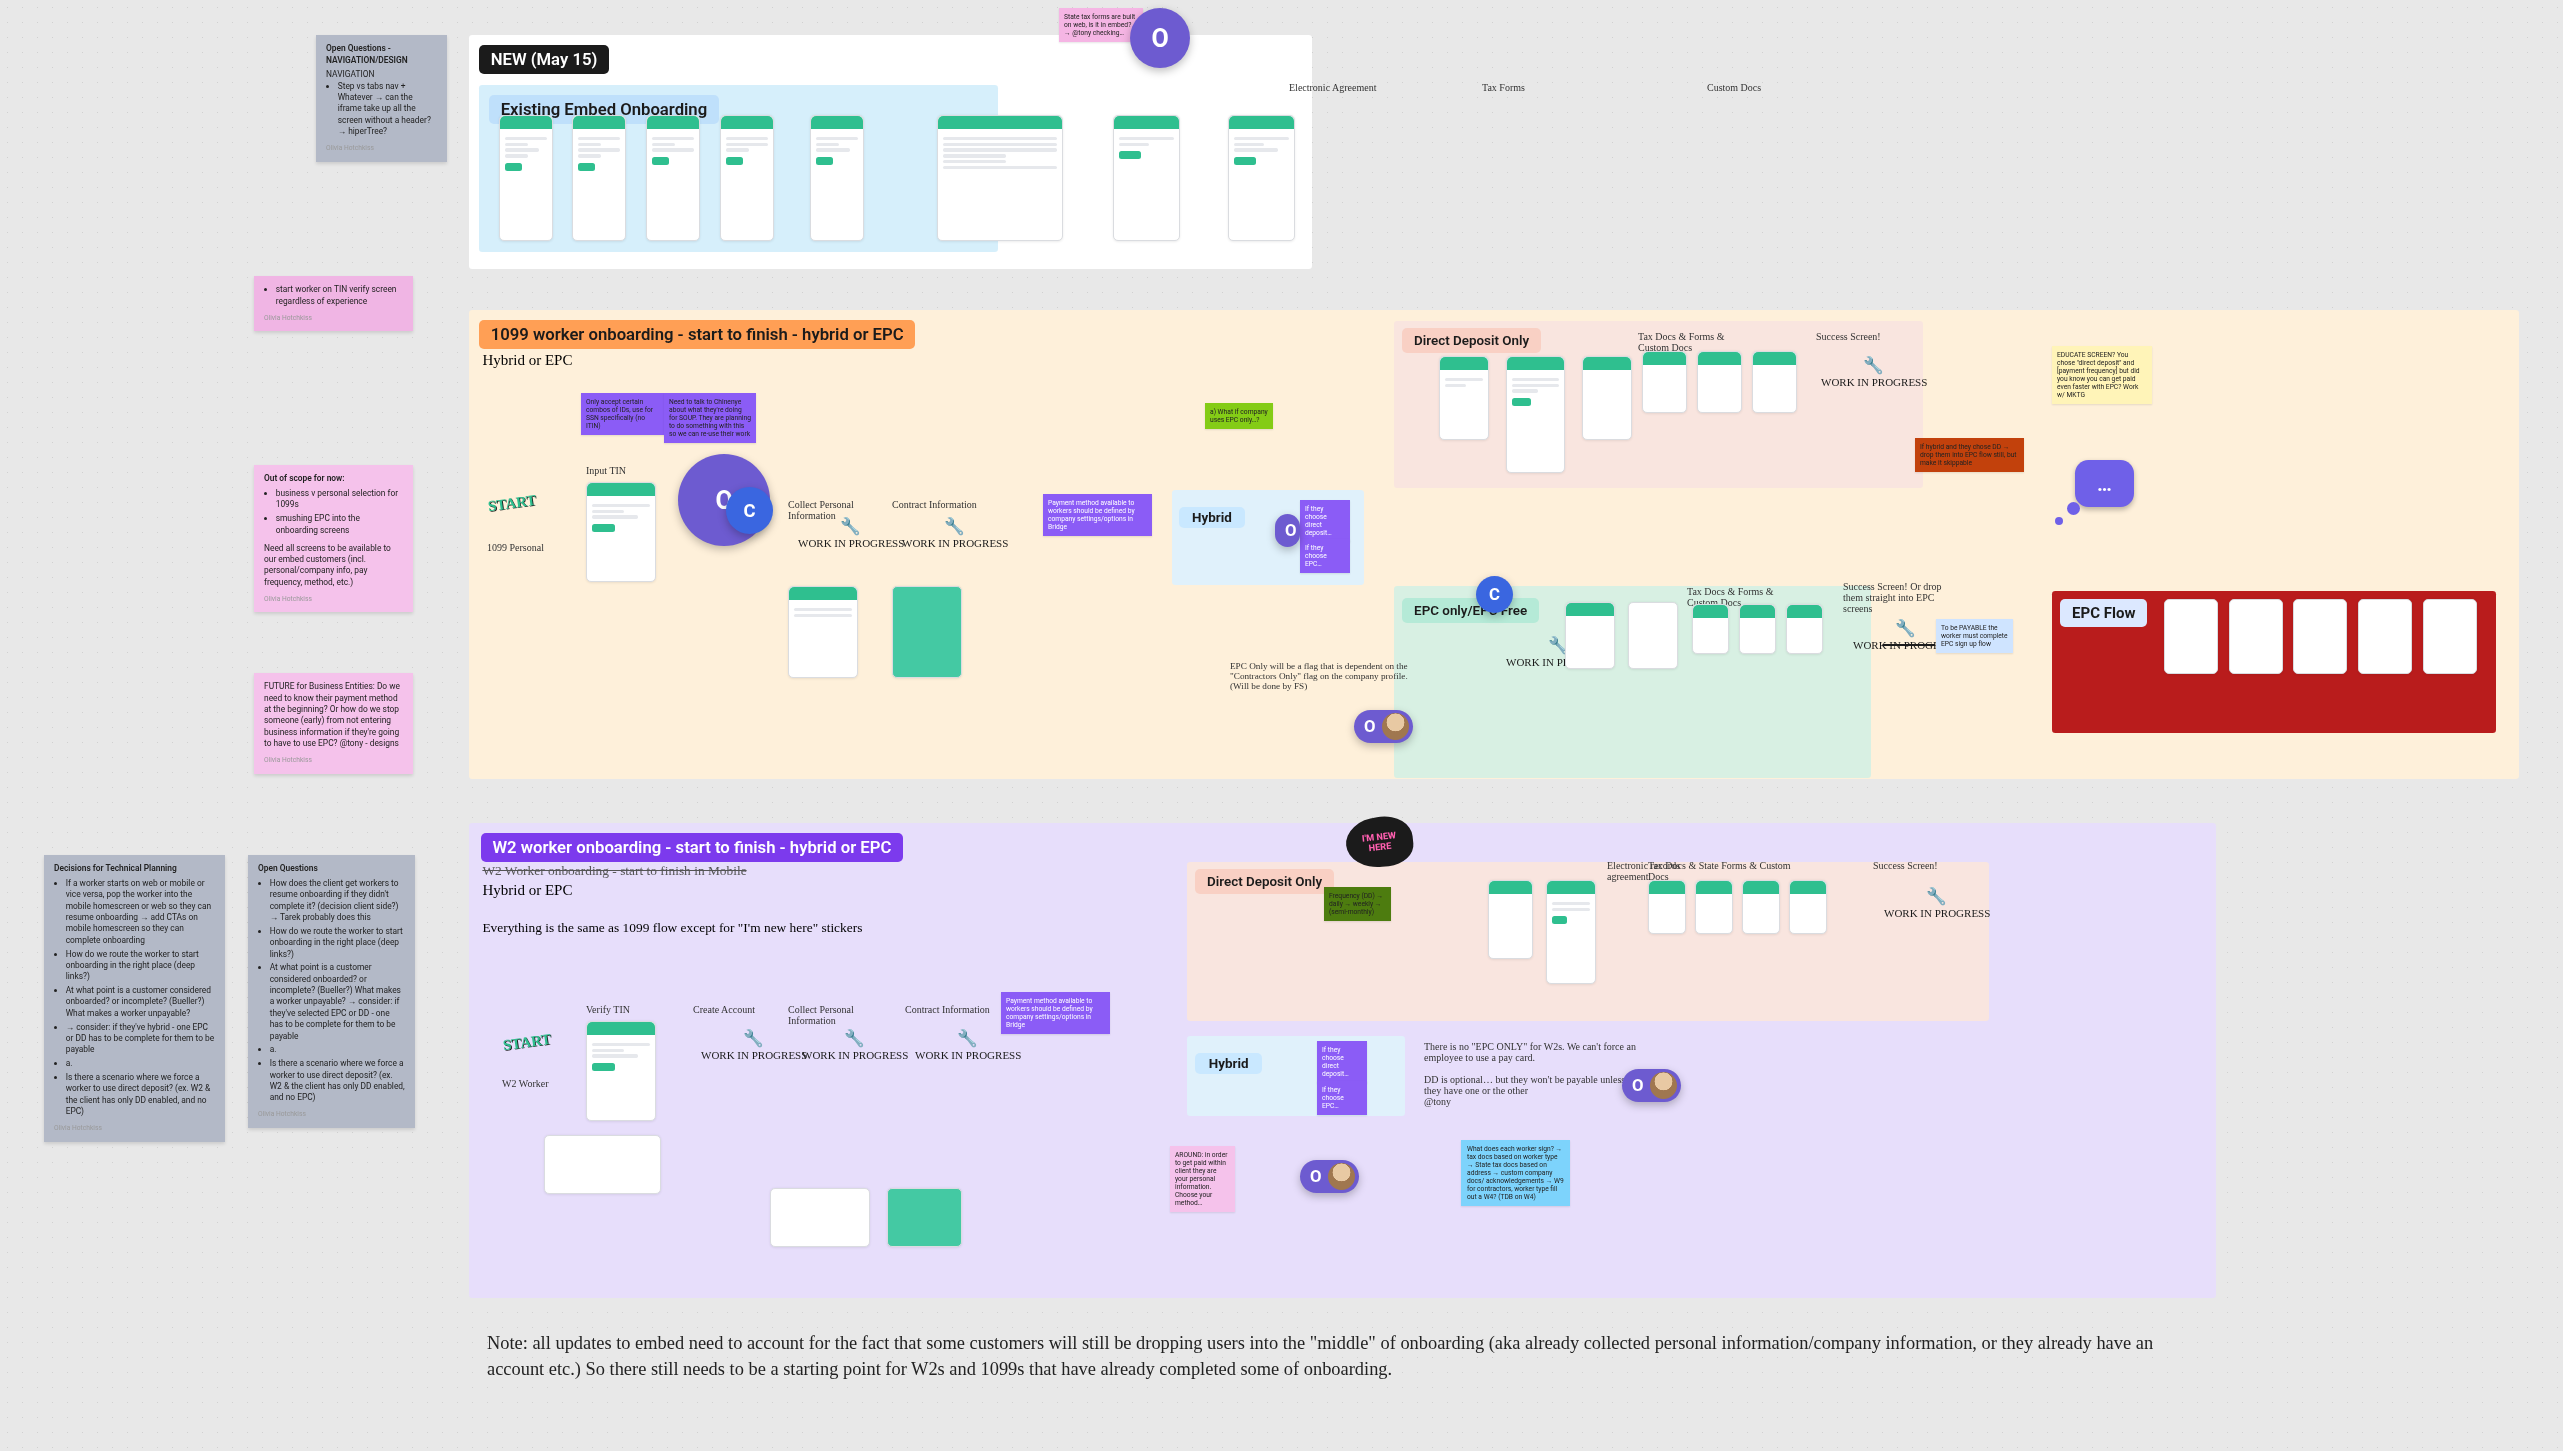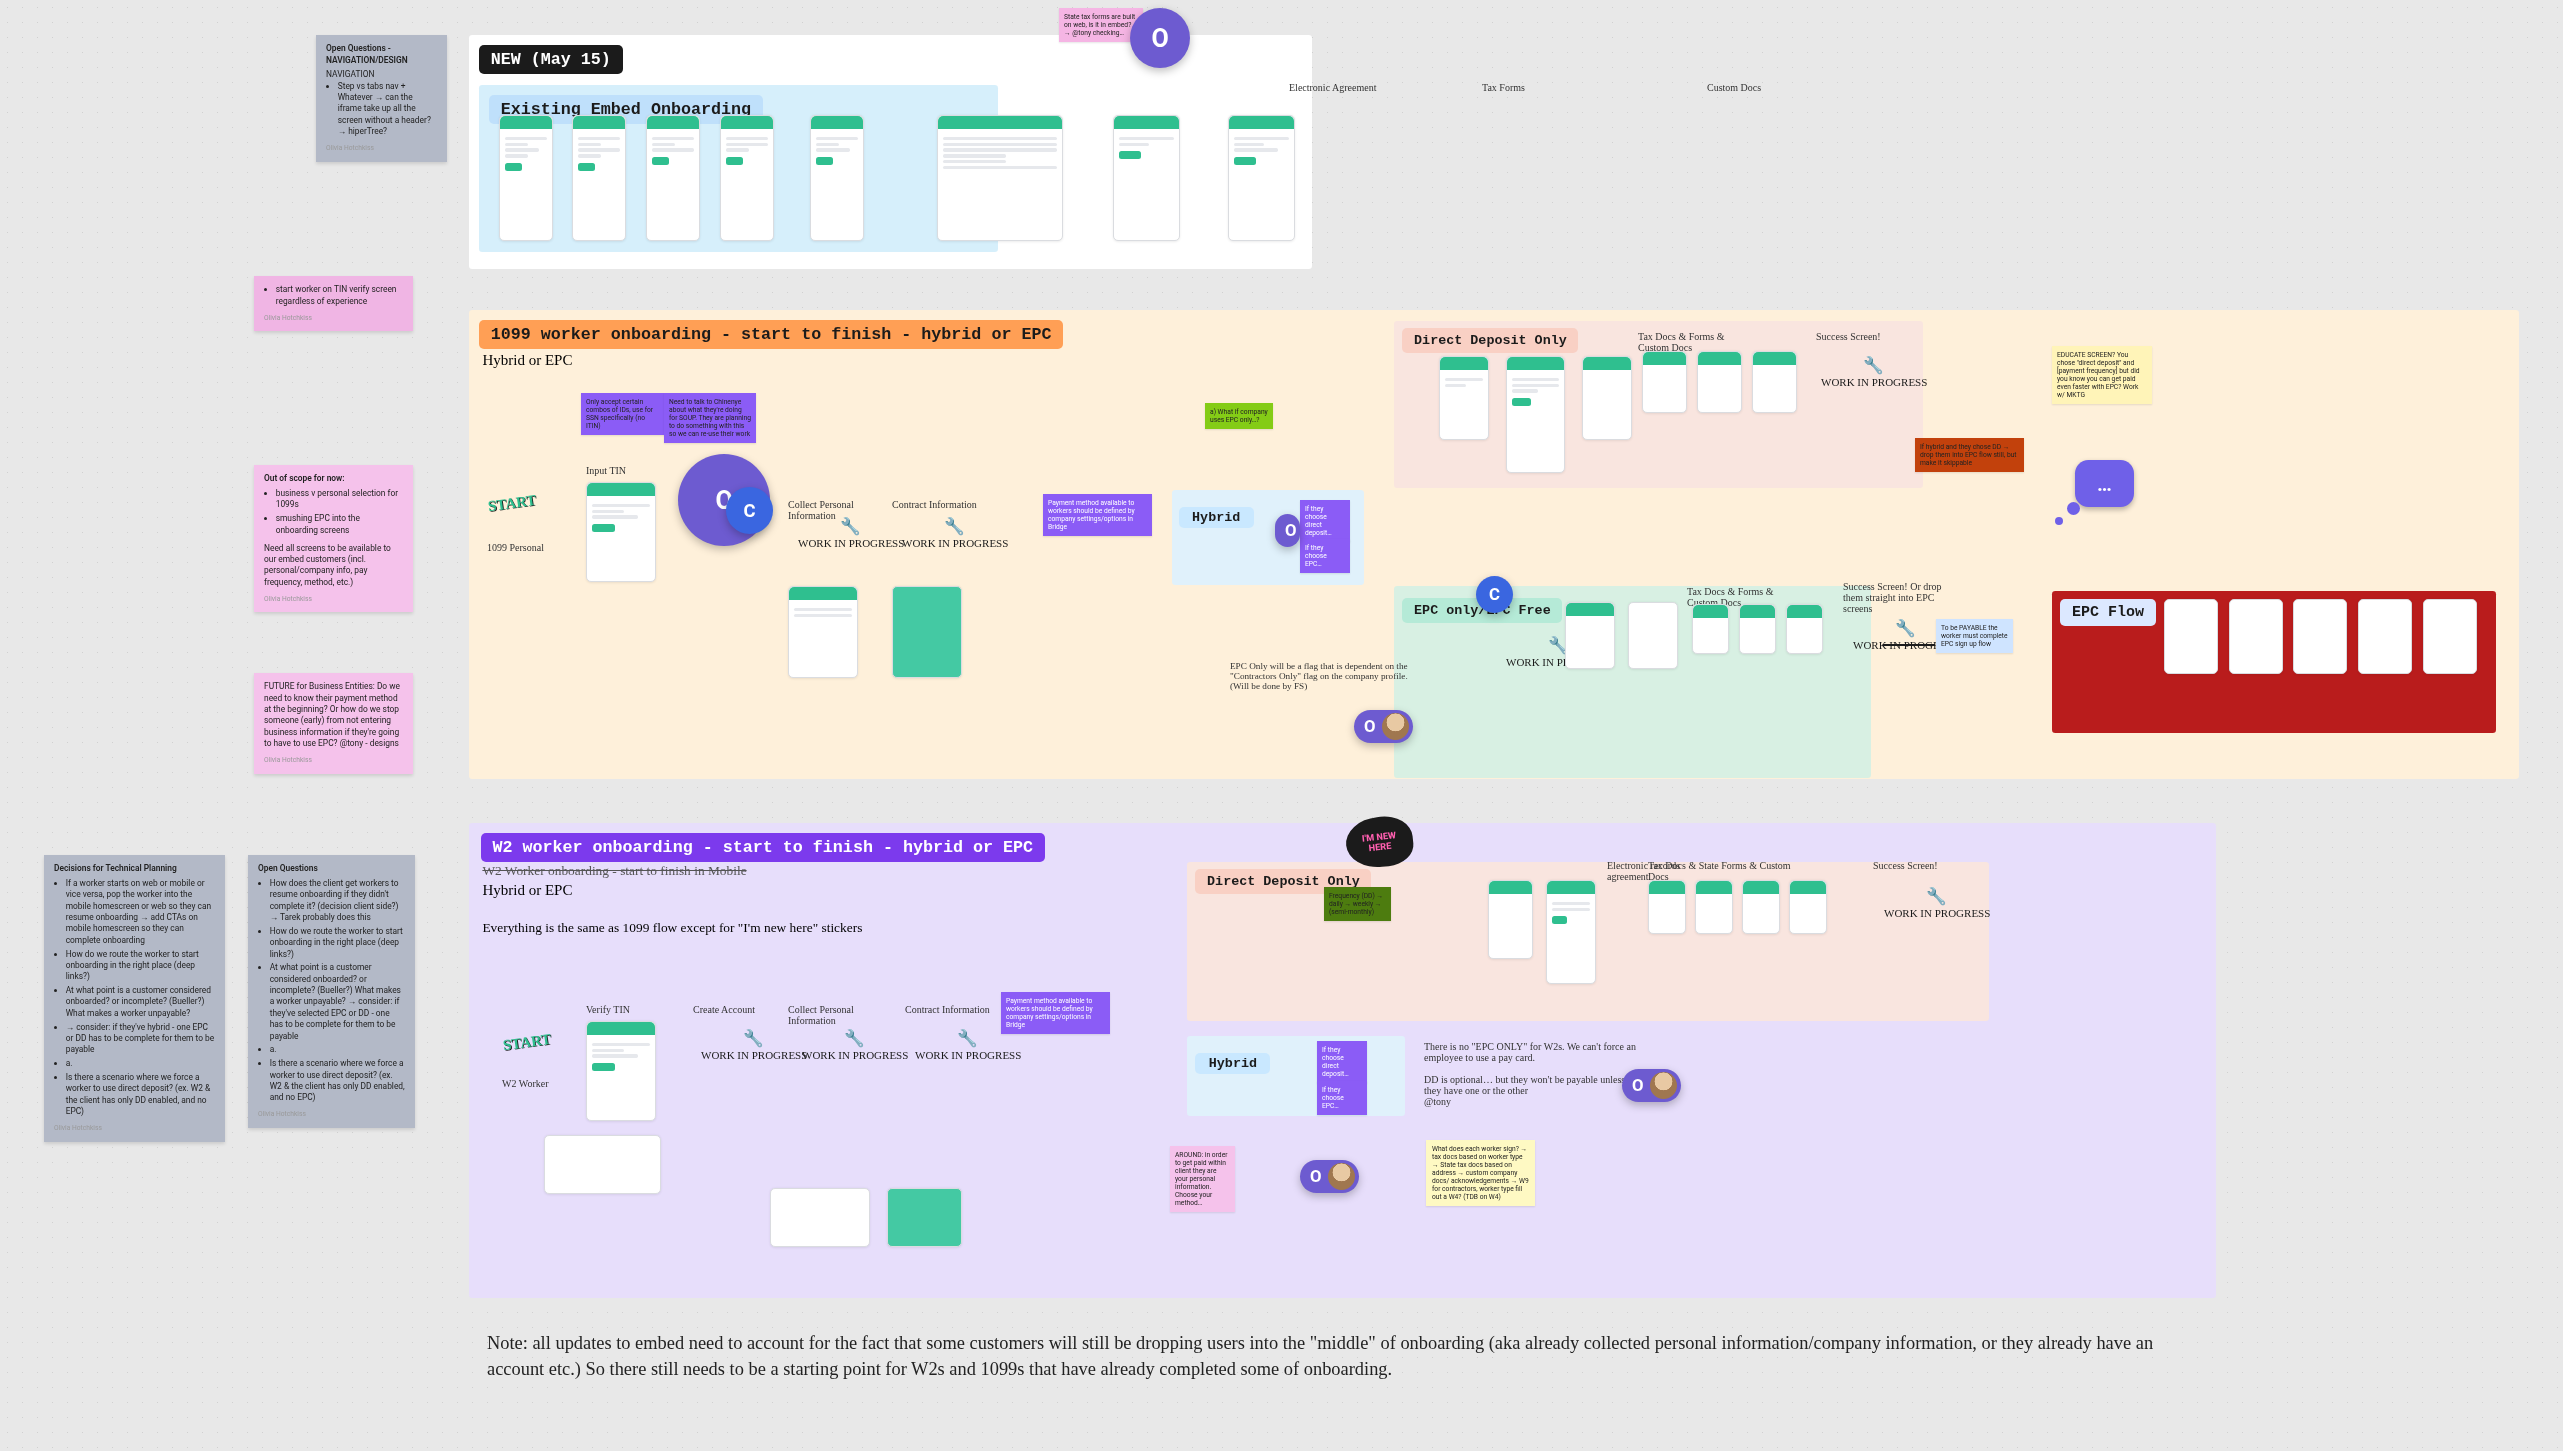--- a/index.html
+++ b/index.html
@@ -40,21 +40,20 @@
     position: absolute;
     border-radius: 3.3px;
   }
 
   .section-badge {
     display: inline-block;
     padding: 5px 11.7px;
     border-radius: 5px;
     font-weight: 600;
     font-size: 16.7px;
-    font-family: Liberation Mono, monospace;
   }
   .badge-black  { background:#1b1b1b; color:#fff; }
   .badge-blue   { background:#bfe0fb; color:#1b1b1b; }
   .badge-orange { background:#ff9f55; color:#1b1b1b; }
   .badge-purple { background:#7c3aed; color:#fff; }
   .badge-salmon { background:#f9d0c4; color:#1b1b1b; font-size:13.4px; }
   .badge-mint   { background:#b5ead7; color:#1b1b1b; font-size:13.4px; }
   .badge-epcflow{ background:#dce8ff; color:#1b1b1b; font-size:15px; font-weight:700; }
   .badge-hybrid { background:#c9e8ff; color:#1b1b1b; font-size:13.4px; font-weight:700; padding:3.3px 13.4px; }
 
@@ -559,21 +558,21 @@
 <div class="screen" style="left:1742px; top:880px; width:38px; height:54px;">
     <div class="topbar"></div>
   </div>
 <div class="screen" style="left:1789px; top:880px; width:38px; height:54px;">
     <div class="topbar"></div>
   </div>
 <div class="caption" style="left:1873px; top:860px;">Success Screen!</div>
 <div class="wip" style="left:1884px; top:887px;">WORK IN PROGRESS</div>
 
 <div class="tiny-sticky" style="left:1170px; top:1146px; width:65px; background:#f5c2eb;">AROUND: in order to get paid within client they are your personal information. Choose your method…</div>
-<div class="tiny-sticky" style="left:1426px; top:1140px; width:109px; background:#fef9c3;padding-left:6px;">What does each worker sign? → tax docs based on worker type → State tax docs based on address → custom company docs/ acknowledgements → W9 for contractors, worker type fill out a W4? (TDB on W4)</div>
+<div class="tiny-sticky" style="left:1461px; top:1140px; width:109px; background:#7dd3fc;padding-left:6px;">What does each worker sign? → tax docs based on worker type → State tax docs based on address → custom company docs/ acknowledgements → W9 for contractors, worker type fill out a W4? (TDB on W4)</div>
 <div class="caption" style="left:1424px; top:1041px; width:218px; font-size:10px; white-space:pre-line;">There is no "EPC ONLY" for W2s. We can't force an employee to use a pay card.
 
 DD is optional… but they won't be payable unless they have one or the other
 @tony</div>
 
 <div class="screen" style="left:544px; top:1135px; width:117px; height:59px;"></div>
 <div class="screen" style="left:770px; top:1188px; width:100px; height:59px;"></div>
 <div class="screen" style="left:887px; top:1188px; width:75px; height:59px; background:#44c9a3;"></div>
 
 <div class="presence-circle pres-purple" style="left:1130px; top:8.4px; background:#6d5bd0;">

